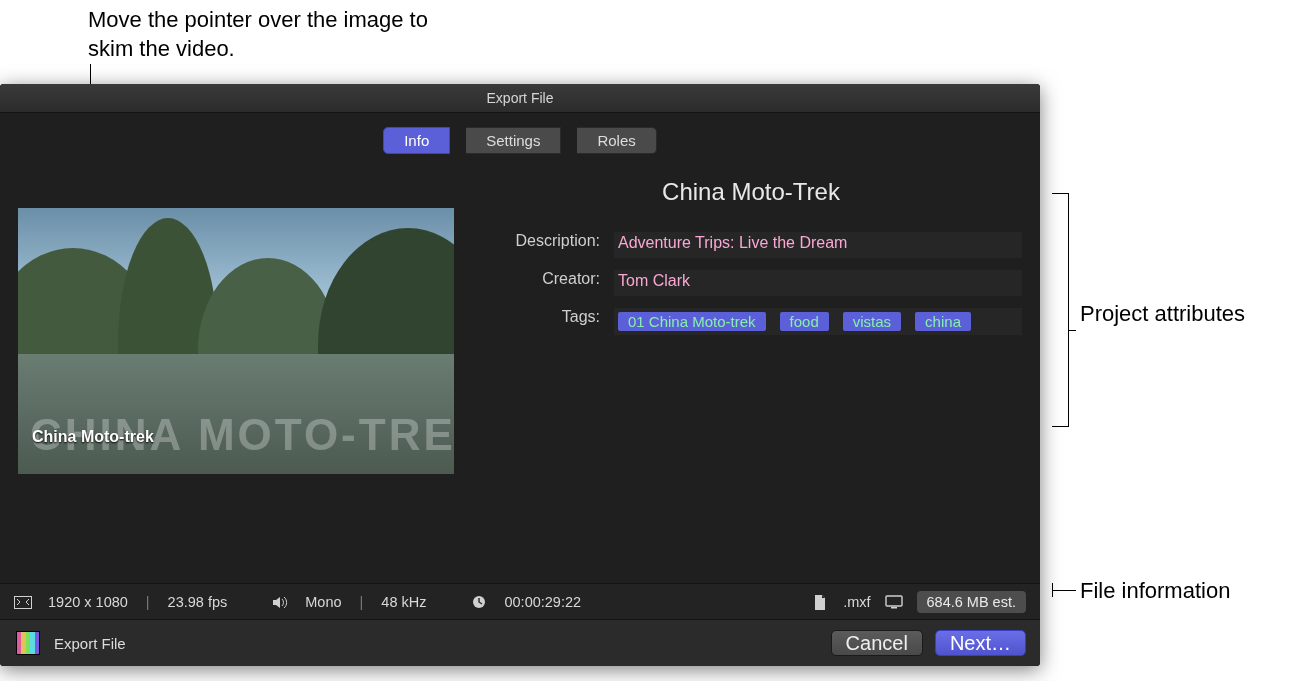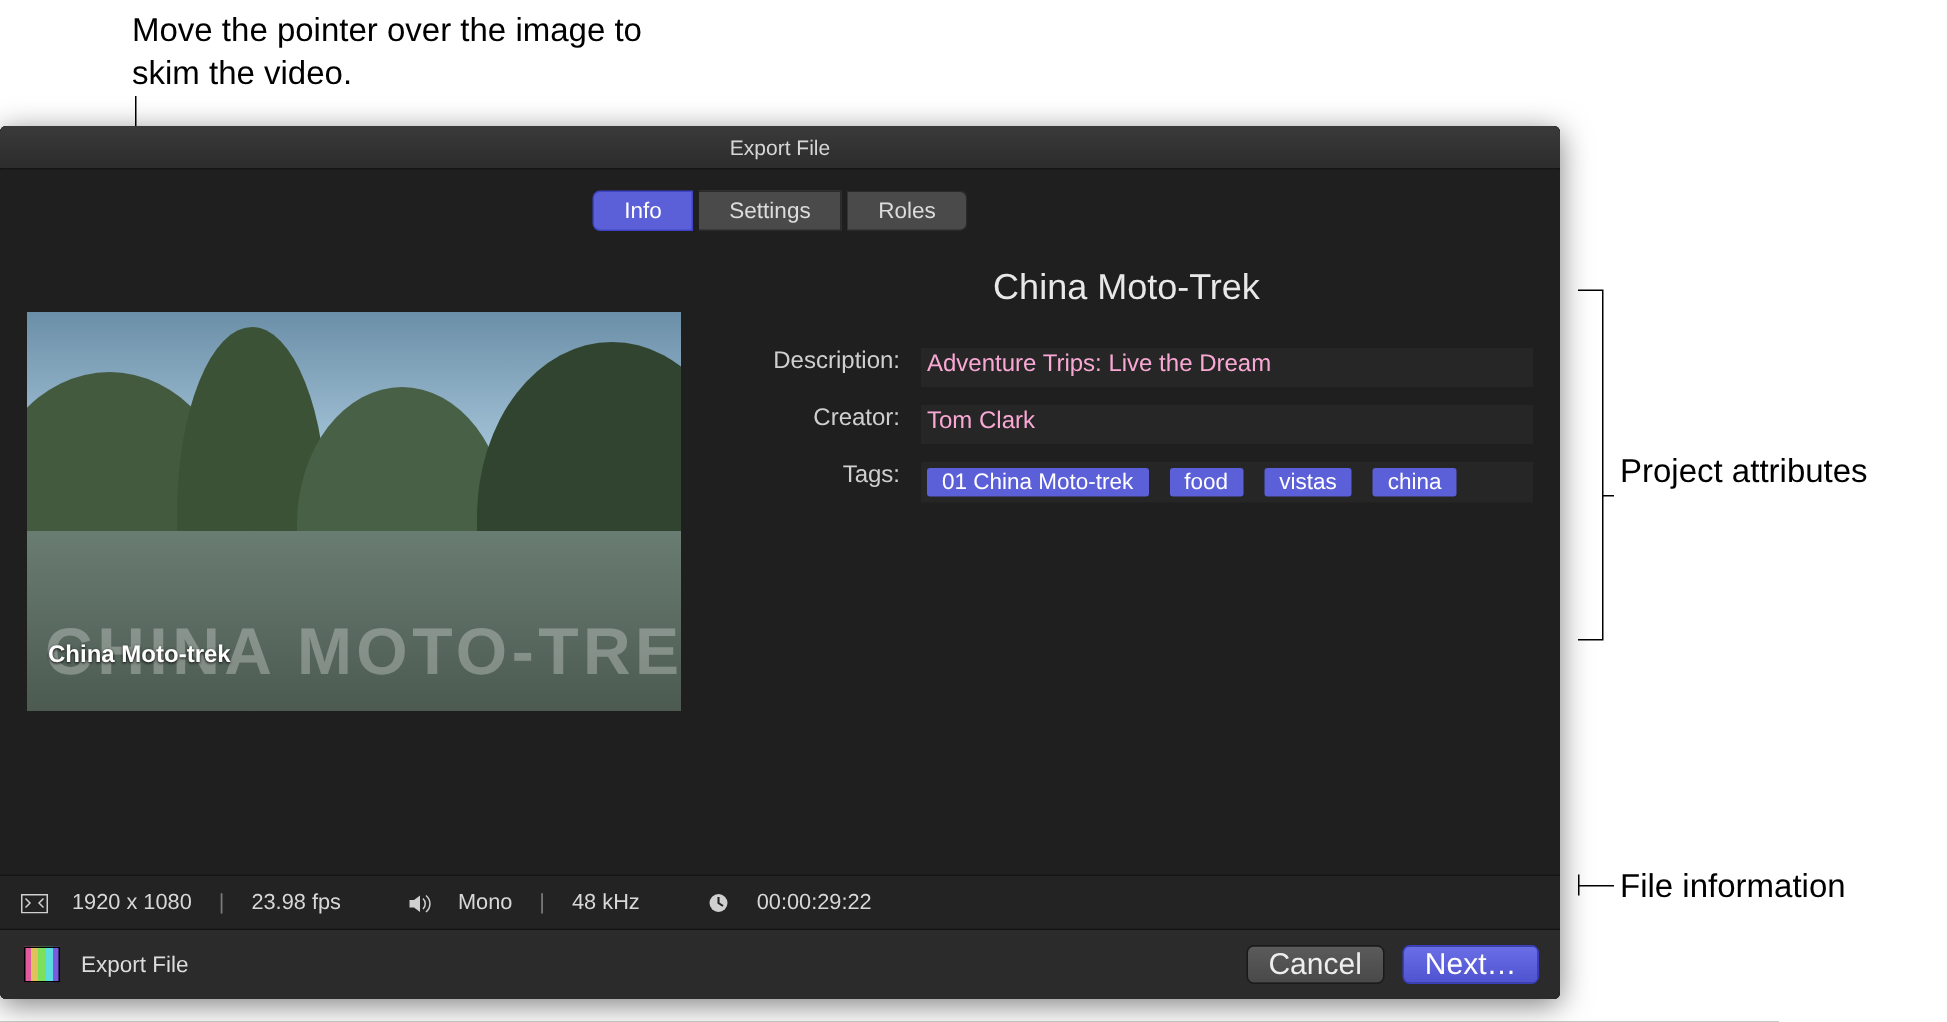--- a/index.html
+++ b/index.html
@@ -77,21 +77,21 @@
     height: 486px;
     background: #1f1f1f;
     padding: 14px 18px 0 18px;
     box-sizing: border-box;
   }
 
   
   .tabs {
     display: flex;
     justify-content: center;
-    gap: 4px;
+    gap: 16px;
   }
   .tab {
     padding: 4px 20px;
     font-size: 15px;
     background: #4a4a4a;
     color: #ddd;
     border: 1px solid #2a2a2a;
     cursor: pointer;
   }
   .tab + .tab { border-left: none; }
@@ -187,21 +187,21 @@
   .tags-wrap {
     flex: 1 1 auto;
     display: flex;
     flex-wrap: wrap;
     gap: 6px 14px;
     background: rgba(255,255,255,.03);
     padding: 4px;
   }
   .tag {
     background: #5b5fd8;
-    color: #ffffff;
+    color: #86efac;
     padding: 1px 10px;
     font-size: 15px;
     border-radius: 2px;
   }
 
   
   .statusbar {
     position: absolute;
     left: 0; right: 0; bottom: 46px;
     height: 36px;
@@ -367,20 +367,38 @@
         <span style="width:12px"></span>
         <span class="ico">
           <svg width="14" height="14" viewBox="0 0 14 14">
               <circle cx="7" cy="7" r="6" fill="currentColor"></circle>
               <path d="M7 3v4l3 2" stroke="#232323" stroke-width="1.4" fill="none"></path>
             </svg>
         </span>
         <span>00:00:29:22</span>
       </div>
 
+      <div class="status-right">
+        <span class="ico">
+          <svg width="12" height="15" viewBox="0 0 12 15">
+              <path d="M1 0h7l3 3v12H1z" fill="currentColor"></path>
+              <path d="M8 0v3h3" fill="#232323"></path>
+            </svg>
+        </span>
+        <span>.mxf</span>
+
+        <span class="ico">
+          <svg width="18" height="14" viewBox="0 0 18 14">
+              <rect x="1" y="1" width="16" height="10" rx="1" fill="none" stroke="currentColor" stroke-width="1.4"></rect>
+              <rect x="6" y="12" width="6" height="1.5" fill="currentColor"></rect>
+            </svg>
+        </span>
+
+        <span class="size-pill">684.6 MB est.</span>
+      </div>
     </div>
 
     <div class="footer">
       <div class="preset-icon"></div>
       <span class="footer-title">Export File</span>
       <div class="footer-right">
         <button class="btn">Cancel</button>
         <button class="btn primary">Next…</button>
       </div>
     </div>

